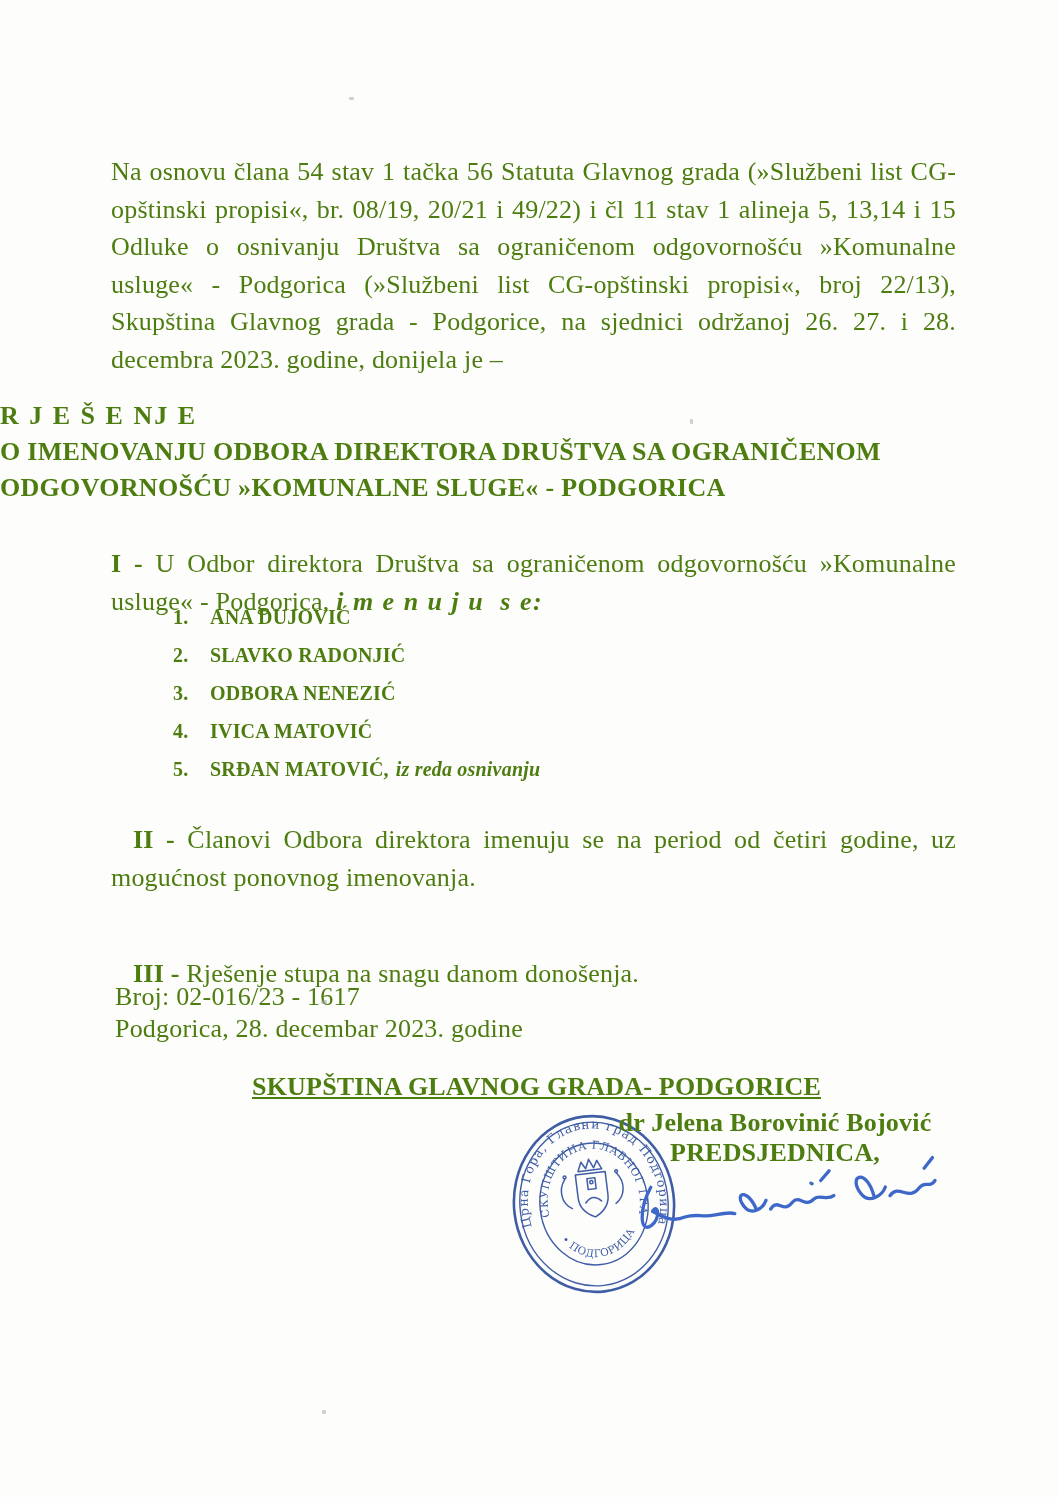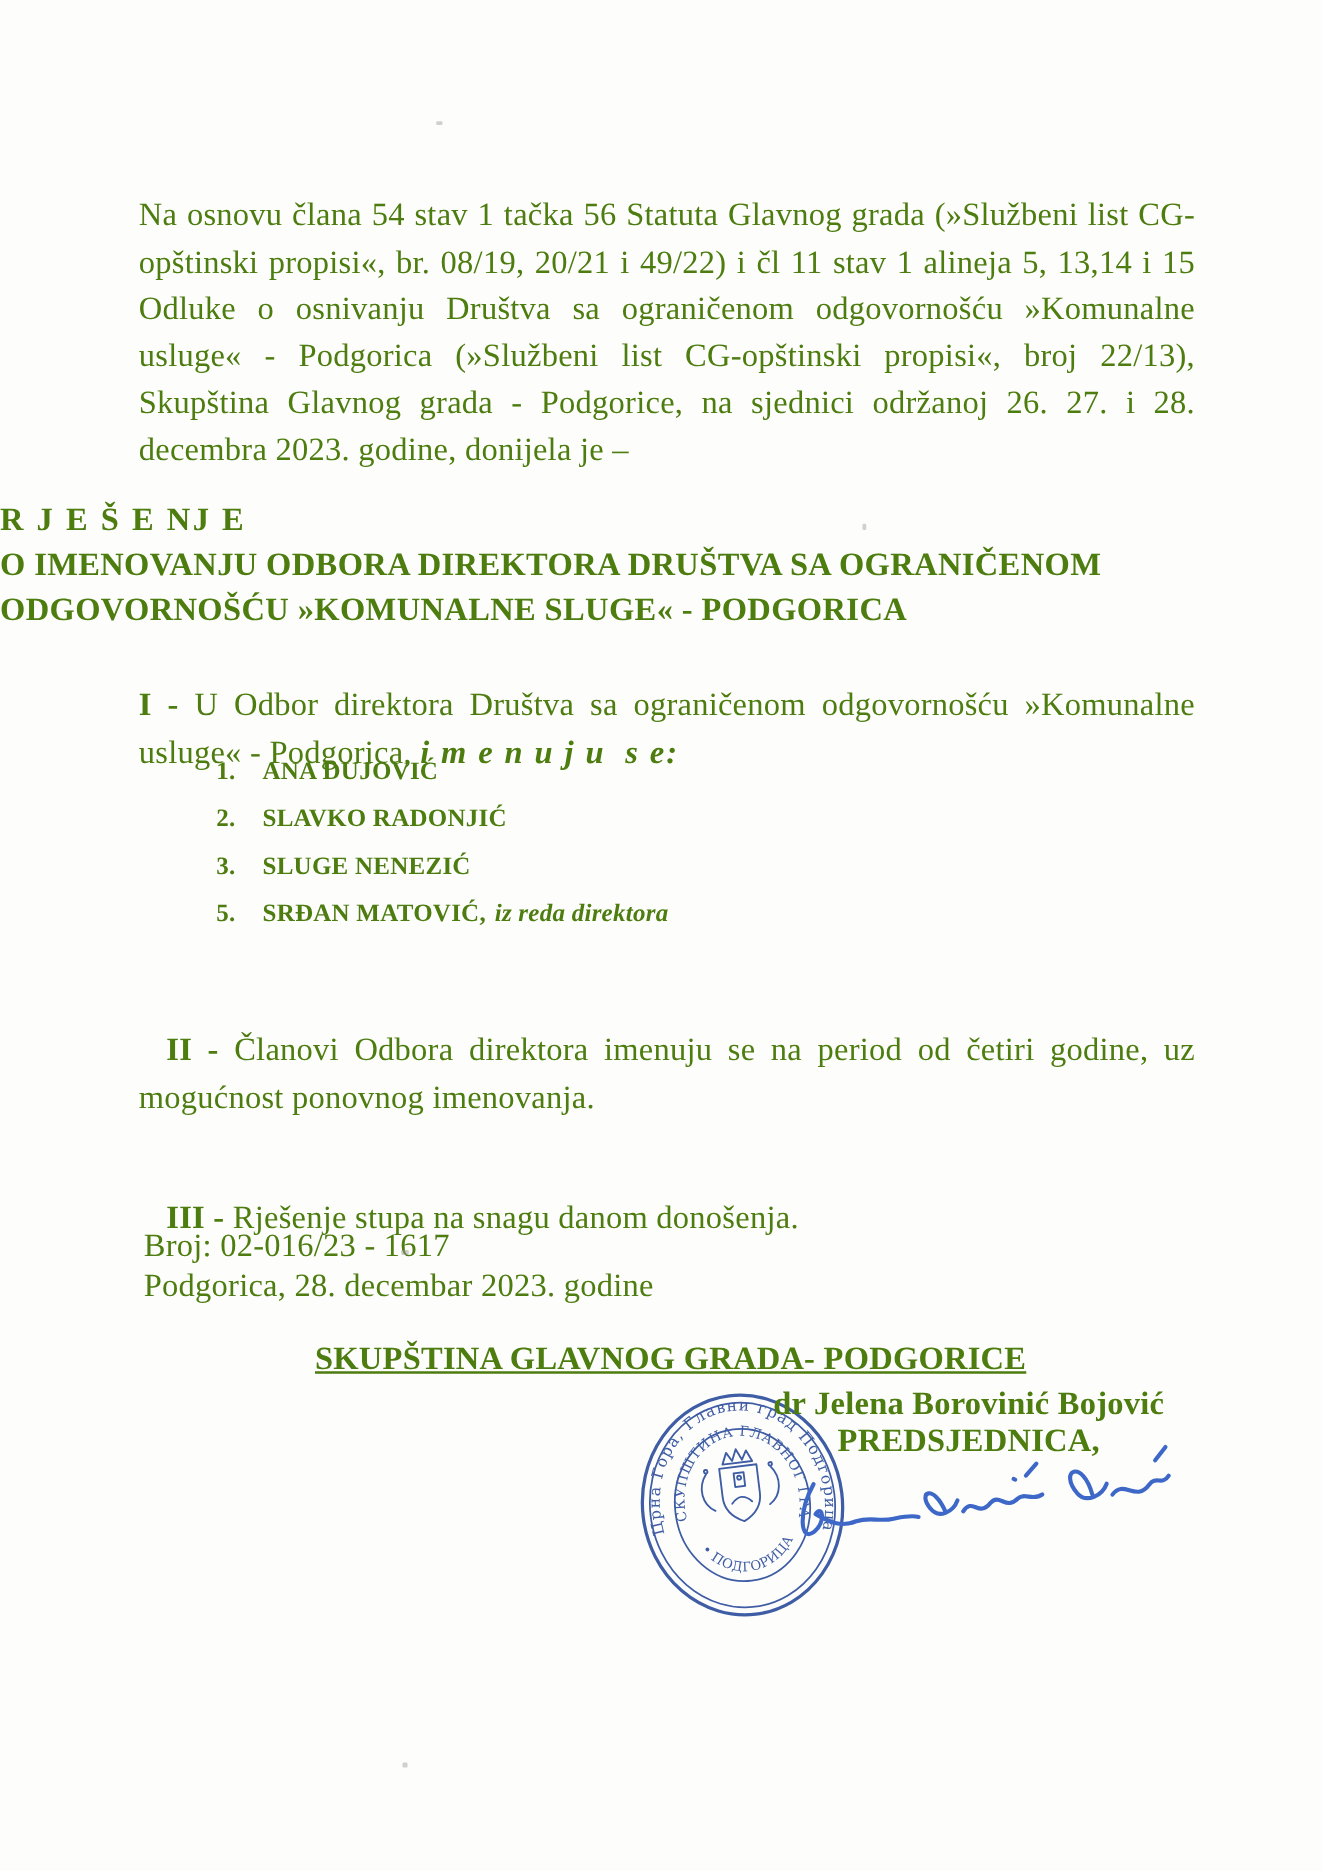--- a/index.html
+++ b/index.html
@@ -73,24 +73,27 @@
   </p>
 
   <div class="members">
     <div class="member-row">
       <span class="member-num">1.</span><span>ANA DUJOVIĆ</span>
     </div>
     <div class="member-row">
       <span class="member-num">2.</span><span>SLAVKO RADONJIĆ</span>
     </div>
     <div class="member-row">
-      <span class="member-num">3.</span><span>SLUGE NENEZIĆ</span>
+      <span class="member-num">3.</span><span>ODBORA NENEZIĆ</span>
     </div>
     <div class="member-row">
-      <span class="member-num">5.</span><span>SRĐAN MATOVIĆ,</span><span class="member-note">iz reda direktora</span>
+      <span class="member-num">4.</span><span>IVICA MATOVIĆ</span>
+    </div>
+    <div class="member-row">
+      <span class="member-num">5.</span><span>SRĐAN MATOVIĆ,</span><span class="member-note">iz reda osnivanju</span>
     </div>
   </div>
 
   <p class="para art2">
     <span class="marker">II -</span><span> Članovi Odbora direktora imenuju se na period od četiri godine, uz mogućnost ponovnog imenovanja.</span>
   </p>
 
   <p class="para art3">
     <span class="marker">III -</span><span> Rješenje stupa na snagu danom donošenja.</span>
   </p>

